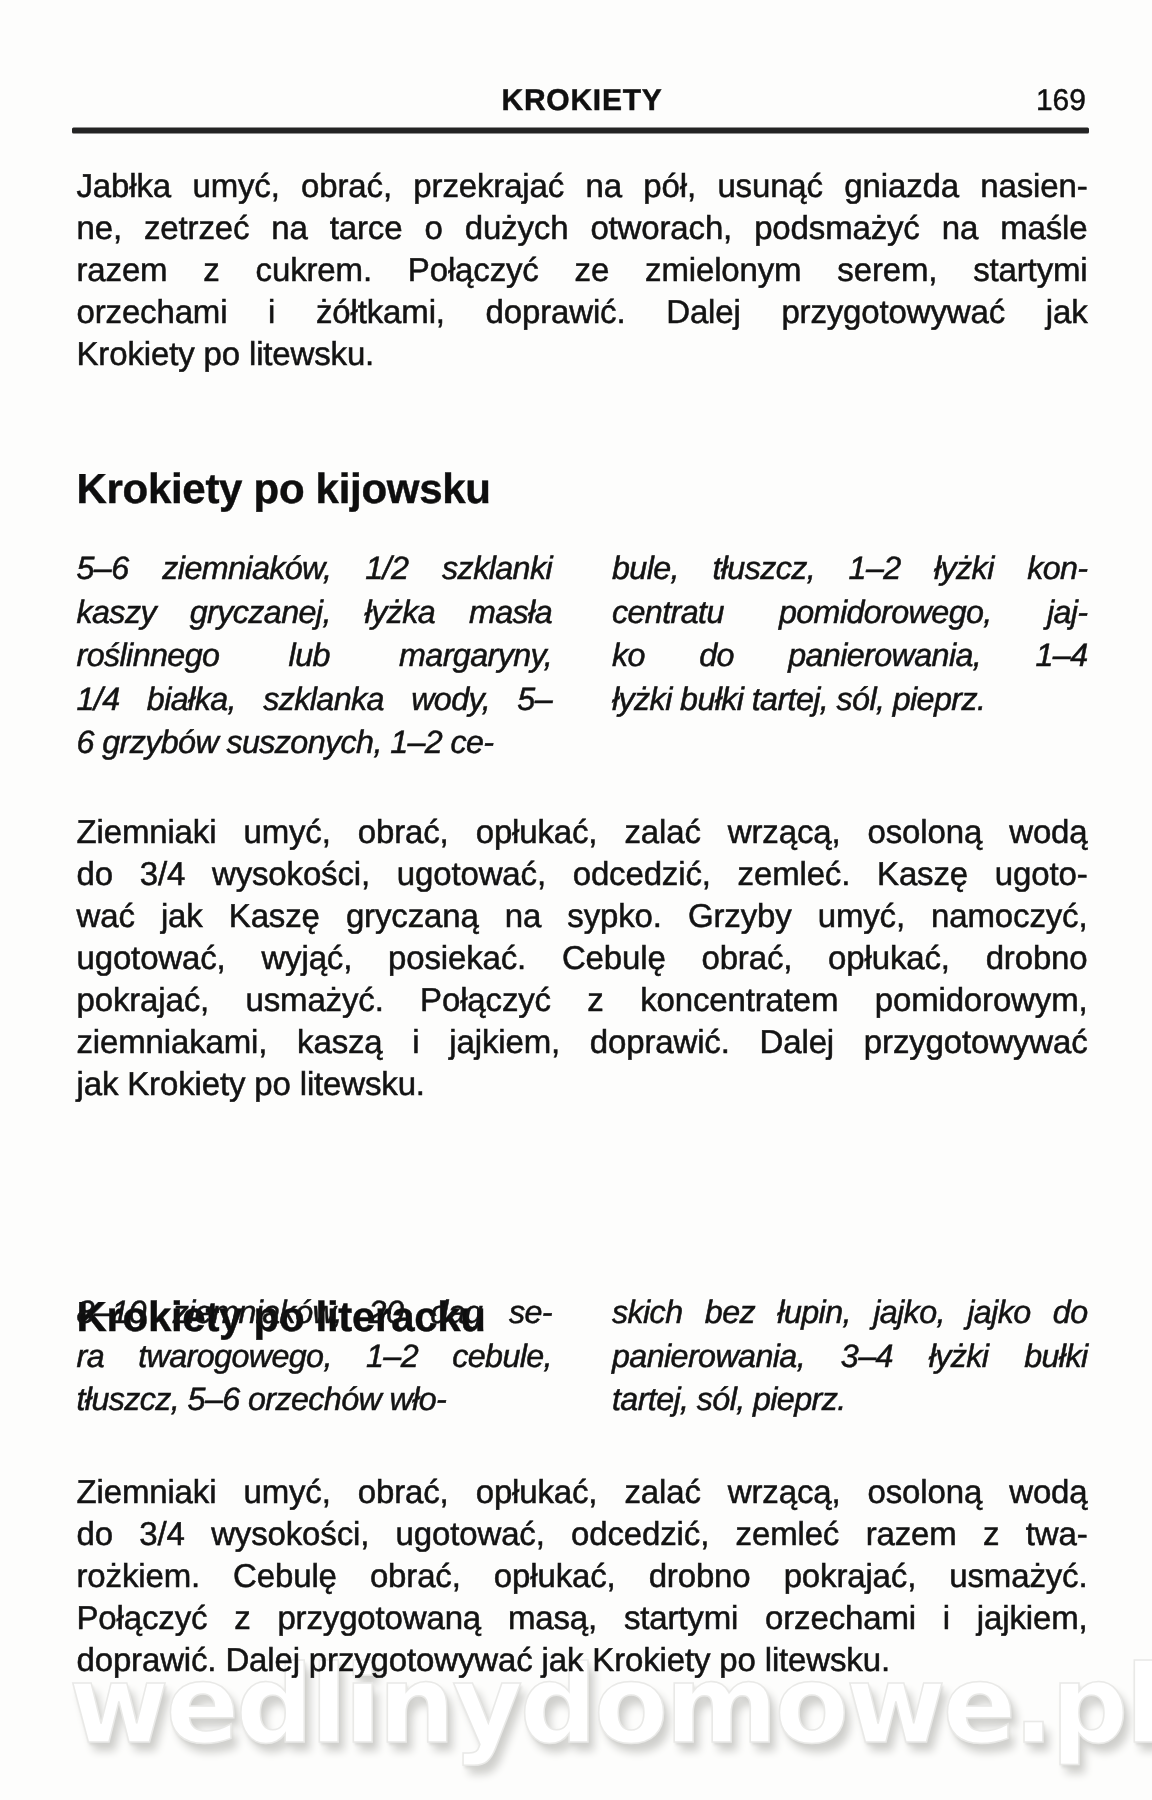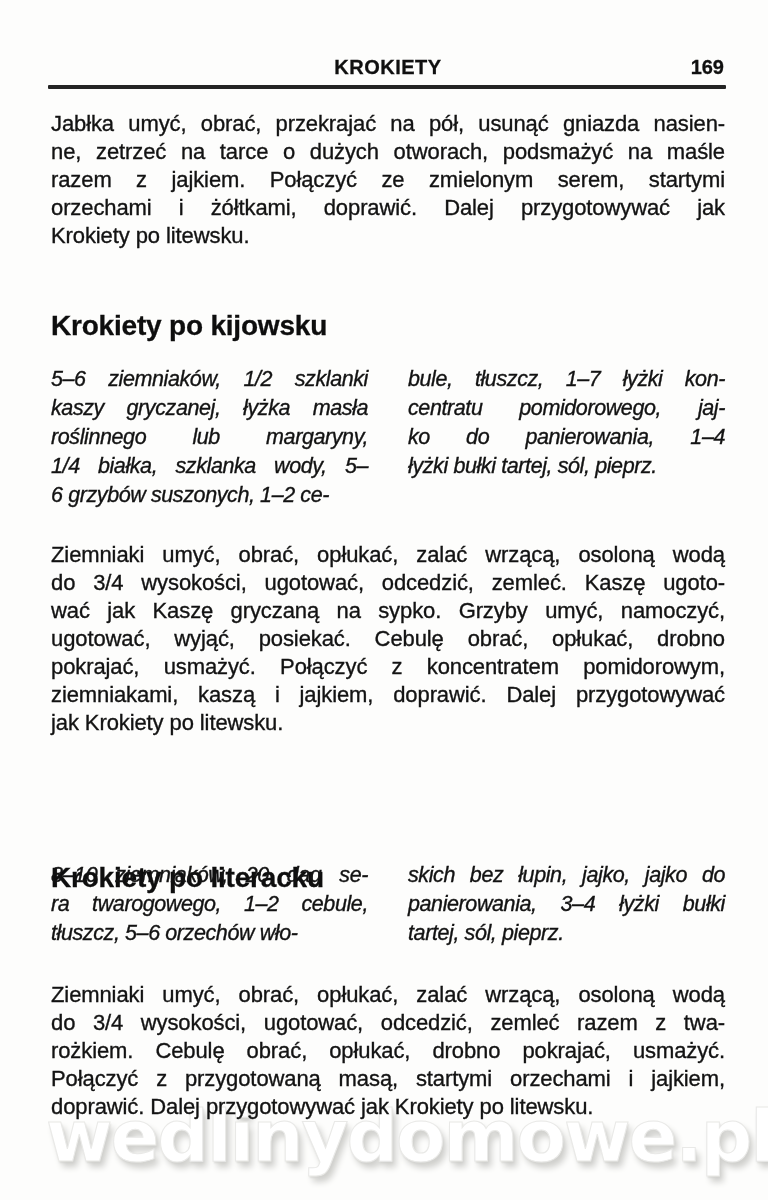--- a/index.html
+++ b/index.html
@@ -37,21 +37,21 @@
     font-size: 20px;
     font-weight: bold;
     letter-spacing: 0.5px;
     color: #101010;
     -webkit-text-stroke: 0.3px #101010;
   }
   .page-number {
     position: absolute;
     right: 1px;
     font-size: 20px;
-    font-weight: bold;
+    font-weight: normal;
     color: #101010;
     -webkit-text-stroke: 0.3px #101010;
   }
   .header-rule {
     position: absolute;
     left: 48px;
     width: 678px;
     top: 85px;
     height: 4px;
     background: #242424;
@@ -131,37 +131,37 @@
 
   <div class="blk header-row">
     <div class="header-title">KROKIETY</div>
     <div class="page-number">169</div>
   </div>
   <div class="header-rule"></div>
 
   <div class="blk para intro-para">
       <div class="tline">Jabłka umyć, obrać, przekrajać na pół, usunąć gniazda nasien-</div>
       <div class="tline">ne, zetrzeć na tarce o dużych otworach, podsmażyć na maśle</div>
-      <div class="tline">razem z jajkiem. Połączyć ze zmielonym serem, startymi</div>
+      <div class="tline">razem z cukrem. Połączyć ze zmielonym serem, startymi</div>
       <div class="tline">orzechami i żółtkami, doprawić. Dalej przygotowywać jak</div>
       <div class="tline tline-last">Krokiety po litewsku.</div>
     </div>
 
   <div class="blk recipe-heading heading-1">Krokiety po kijowsku</div>
 
   <div class="blk cols ing-1">
     <div class="col">
         <div class="tline">5–6 ziemniaków, 1/2 szklanki</div>
         <div class="tline">kaszy gryczanej, łyżka masła</div>
         <div class="tline">roślinnego lub margaryny,</div>
         <div class="tline">1/4 białka, szklanka wody, 5–</div>
         <div class="tline tline-last">6 grzybów suszonych, 1–2 ce-</div>
       </div>
     <div class="col">
-        <div class="tline">bule, tłuszcz, 1–7 łyżki kon-</div>
+        <div class="tline">bule, tłuszcz, 1–2 łyżki kon-</div>
         <div class="tline">centratu pomidorowego, jaj-</div>
         <div class="tline">ko do panierowania, 1–4</div>
         <div class="tline tline-last">łyżki bułki tartej, sól, pieprz.</div>
       </div>
   </div>
 
   <div class="blk para inst-1">
       <div class="tline">Ziemniaki umyć, obrać, opłukać, zalać wrzącą, osoloną wodą</div>
       <div class="tline">do 3/4 wysokości, ugotować, odcedzić, zemleć. Kaszę ugoto-</div>
       <div class="tline">wać jak Kaszę gryczaną na sypko. Grzyby umyć, namoczyć,</div>

